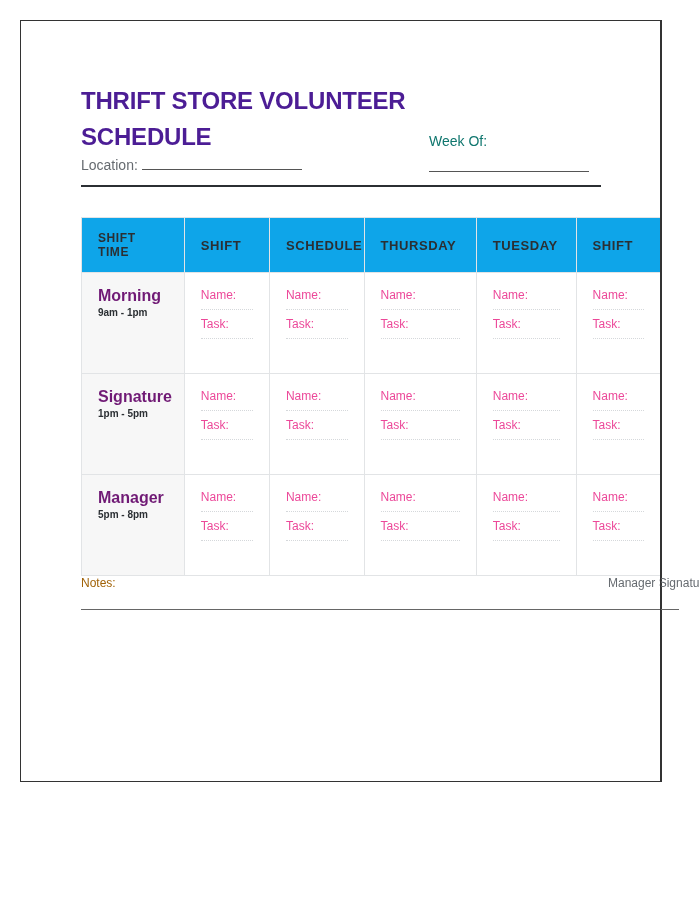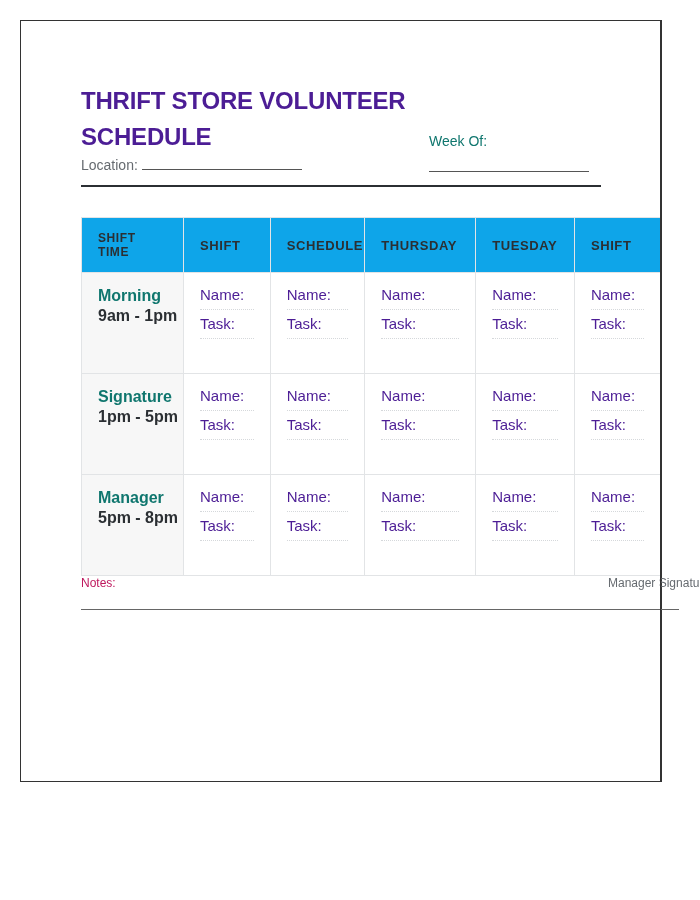--- a/index.html
+++ b/index.html
@@ -16,26 +16,26 @@
   .weekof-line { position: absolute; left: 408px; top: 150px; width: 160px; border-bottom: 1px solid #555; }
   .head-rule { position: absolute; left: 60px; top: 164px; width: 520px; height: 2px; background: #2b2f33; }
 
   table.sched { position: absolute; left: 60px; top: 196px; border-collapse: collapse; table-layout: fixed; }
   table.sched th, table.sched td { border: 1px solid #e2e4e6; padding: 0; vertical-align: top; }
   table.sched thead th { height: 54px; background: #0ea5e9; font-size: 13px; font-weight: bold;
                          letter-spacing: 0.6px; color: #2b2f33; text-align: left; vertical-align: middle; padding-left: 16px; }
   table.sched thead th.shift-h { font-size: 12px; line-height: 14px; padding-left: 16px; }
   table.sched tbody td { height: 86px; }
   td.shift-cell { background: #f7f7f7; padding: 14px 0 0 16px !important; }
-  .shift-name { font-size: 16px; font-weight: bold; color: #0f766e; line-height: 18px; }
-  .shift-time { font-size: 16px; font-weight: bold; color: #2b2f33; margin-top: 2px; }
+  .shift-name { font-size: 16px; font-weight: bold; color: #701a75; line-height: 18px; }
+  .shift-time { font-size: 10px; font-weight: bold; color: #2b2f33; margin-top: 2px; }
   .slot { padding: 14px 16px 0 16px; }
-  .slot .fld { font-size: 15px; color: #4c1d95; border-bottom: 1px dotted #d5d8db; height: 22px; line-height: 16px; margin-bottom: 6px; }
+  .slot .fld { font-size: 12px; color: #ec4899; border-bottom: 1px dotted #d5d8db; height: 22px; line-height: 16px; margin-bottom: 6px; }
 
-  .notes { position: absolute; left: 60px; top: 555px; font-size: 12px; color: #be185d; }
+  .notes { position: absolute; left: 60px; top: 555px; font-size: 12px; color: #a16207; }
   .mgr { position: absolute; left: 587px; top: 555px; font-size: 12px; color: #666b70; white-space: nowrap; }
   .notes-line { position: absolute; left: 60px; top: 588px; width: 598px; border-bottom: 1px solid #666; }
 </style>
 </head>
 <body>
 
 <div class="page">
   <div class="title">THRIFT STORE VOLUNTEER SCHEDULE</div>
 
   <div class="location">

